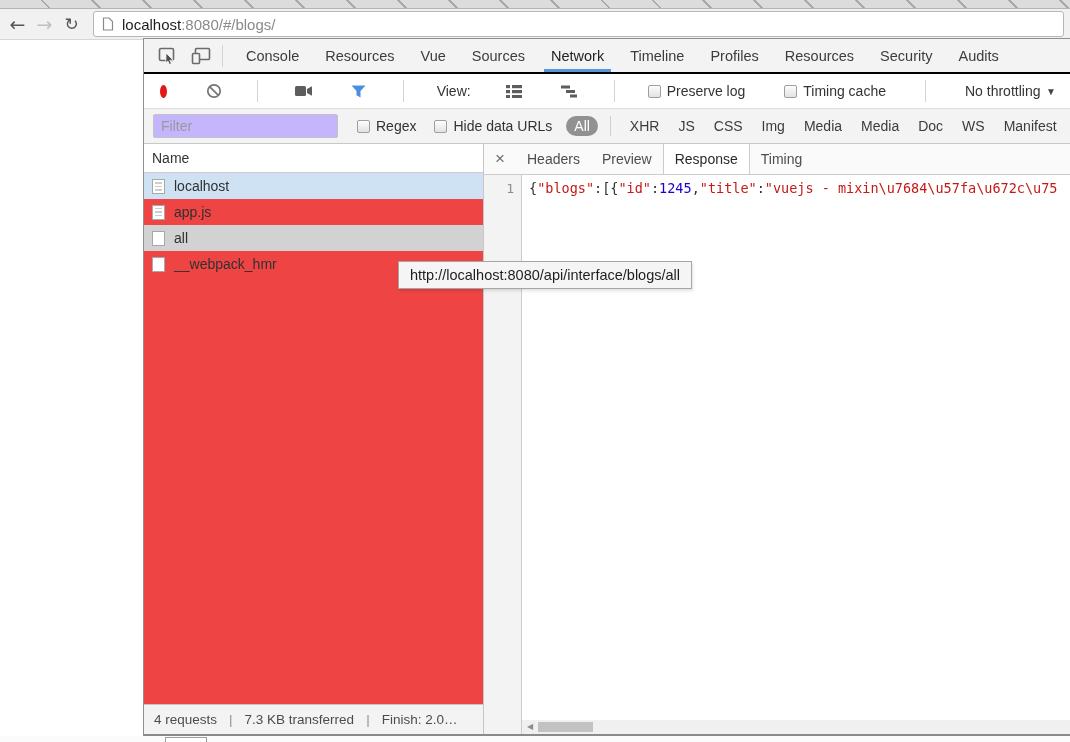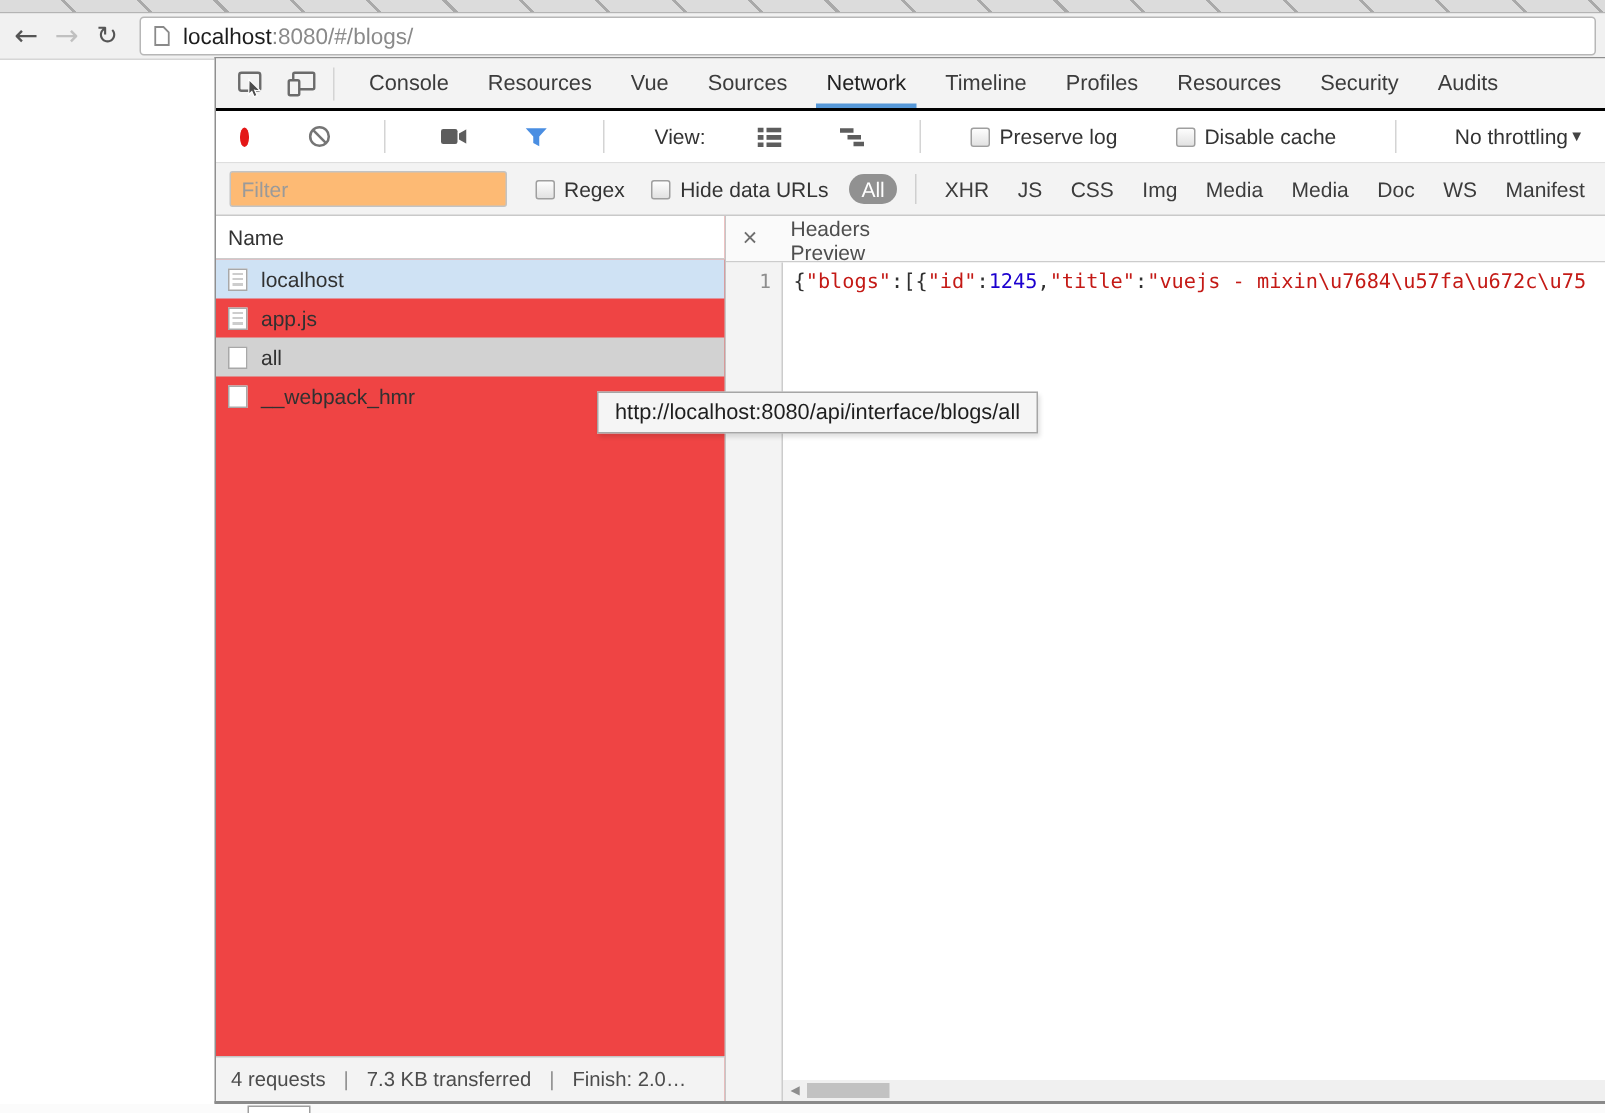--- a/index.html
+++ b/index.html
@@ -53,21 +53,21 @@
   .chk { display:flex; align-items:center; margin-right:18px; white-space:nowrap; }
   .chk .box { width:13px; height:13px; border:1px solid #9f9f9f; border-radius:2px;
     background:linear-gradient(#fdfdfd,#e2e2e2); margin-right:6px; flex:none; }
   .throttle { display:flex; align-items:center; width:205px; justify-content:space-between;
     margin-left:4px; white-space:nowrap; }
   .dd-arrow { font-size:10px; color:#444; margin-right:14px; }
 
   .dt-filterbar { height:35px; background:#f3f3f3; border-bottom:1px solid #c9c9c9;
     display:flex; align-items:center; flex:none; }
   .filter-input { width:185px; height:24px; margin-left:9px; border:1px solid #c3c3c3;
-    border-radius:2px; background:#fdba74; font-size:14px; padding:0 7px; color:#333;
+    border-radius:2px; background:#c4b5fd; font-size:14px; padding:0 7px; color:#333;
     font-family:"Liberation Sans", sans-serif; }
   .filter-input::placeholder { color:#9a9a9a; }
   .ftypes { display:flex; align-items:center; }
   .ftype { margin-left:19px; color:#3c3c3c; white-space:nowrap; }
   .ftype-active { margin-left:14px; background:#919191; color:#fff; border-radius:10px;
     padding:2px 8px; }
   .fsep { width:1px; height:20px; background:#cfcfcf; margin-left:12px; }
 
   
   .dt-main { flex:1; display:flex; min-height:0; }
@@ -86,21 +86,21 @@
   .req-status { height:30px; border-top:1px solid #c6c6c6; background:#f3f3f3;
     display:flex; align-items:center; padding-left:10px; color:#4c4c4c; font-size:13.5px;
     flex:none; white-space:nowrap; overflow:hidden; }
   .req-status .sep { margin:0 12px; color:#8f8f8f; }
 
   .detail-pane { flex:1; display:flex; flex-direction:column; min-width:0; }
   .detail-header { height:31px; background:#fafafa; border-bottom:1px solid #ccc;
     display:flex; align-items:stretch; flex:none; }
   .detail-close { width:32px; display:flex; align-items:center; justify-content:center;
     color:#6e6e6e; font-size:17px; }
-  .detail-tabs { display:flex; align-items:stretch;flex-direction:column; }
+  .detail-tabs { display:flex; align-items:stretch; }
   .detail-tab { display:flex; align-items:center; padding:0 11px; color:#4e4e4e; white-space:nowrap; }
   .detail-tab.active { background:#fff; border-left:1px solid #ccc; border-right:1px solid #ccc;
     color:#2a2a2a; }
   .detail-body { flex:1; display:flex; min-height:0; }
   .gutter { width:38px; flex:none; background:#f3f3f3; border-right:1px solid #ccc;
     color:#8d8d8d; font-family:"DejaVu Sans Mono", monospace; font-size:13px;
     text-align:right; padding:6px 7px 0 0; }
   .code-col { flex:1; display:flex; flex-direction:column; min-width:0; }
   .code-area { flex:1; background:#fff; padding:5px 0 0 7px; white-space:nowrap; overflow:hidden;
     font-family:"DejaVu Sans Mono", monospace; font-size:13.5px; }
@@ -209,21 +209,21 @@
         <rect x="9" y="9.5" width="7" height="3" fill="#5d5d5d"></rect>
       </svg>
     </div>
     <div class="vsep" style="margin:0 12px 0 16px"></div>
     <div class="chk">
       <span class="box"></span>
       <span>Preserve log</span>
     </div>
     <div class="chk">
       <span class="box"></span>
-      <span>Disable cache</span>
+      <span>Timing cache</span>
     </div>
     <div class="vsep" style="margin:0 14px 0 0"></div>
     <div class="throttle">
       <span>No throttling</span>
       <span class="dd-arrow">▼</span>
     </div>
   </div>
 
   <div class="dt-filterbar">
     <input class="filter-input" placeholder="Filter" style="">

